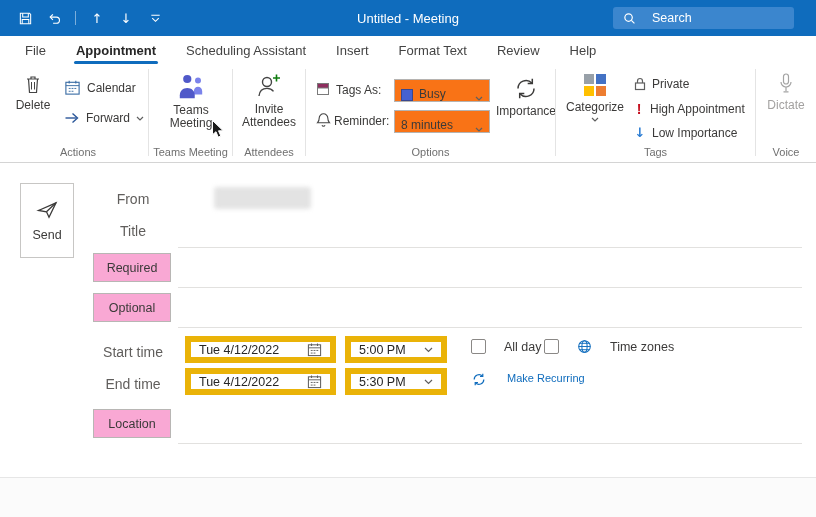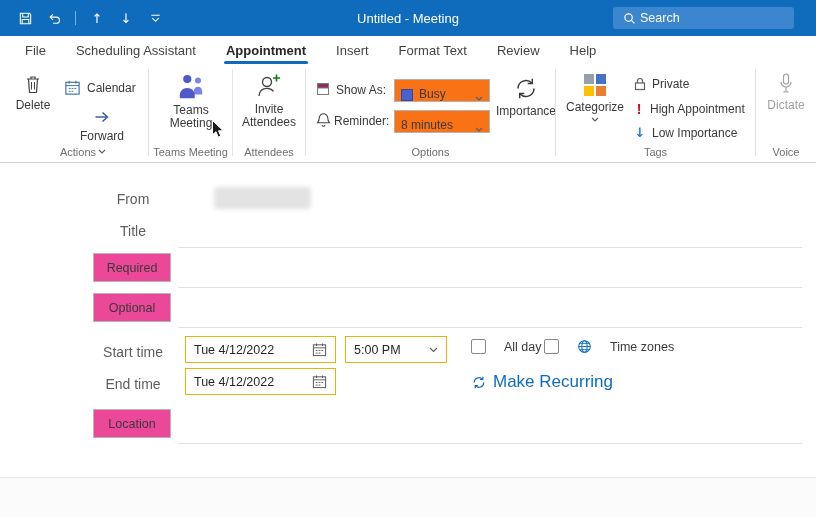--- a/index.html
+++ b/index.html
@@ -10,21 +10,21 @@
 
   
   .titlebar { position:absolute; top:0; left:0; width:100%; height:36px; background:#0f6cbd; display:flex; align-items:center; color:#fff; }
   .qat { display:flex; align-items:center; gap:13px; padding-left:17px; position:relative; z-index:2; }
   .tb-icon { width:16px; height:16px; display:flex; align-items:center; justify-content:center;
              font-family:"DejaVu Sans",sans-serif; font-size:13px; color:#fff; cursor:default; }
   .tb-sep { width:1px; height:14px; background:rgba(255,255,255,.45); }
   .tb-title { position:absolute; left:0; right:0; top:0; height:36px; display:flex; align-items:center; justify-content:center;
               font-size:13px; color:#fff; pointer-events:none; }
   .tb-search { position:absolute; right:22px; top:7px; width:181px; height:22px; background:#3b86ce; border-radius:3px;
-               display:flex; align-items:center; gap:4px; padding-left:10px; font-size:12.5px; color:#fff; z-index:2; }
+               display:flex; align-items:center; gap:16px; padding-left:10px; font-size:12.5px; color:#fff; z-index:2; }
 
   
   .tabs { position:absolute; top:36px; left:0; width:100%; height:28px; background:#fff; display:flex; align-items:stretch;
           padding-left:10px; font-size:13px; color:#444; }
   .tab { display:flex; align-items:center; padding:0 15px; position:relative; white-space:nowrap; }
   .tab.selected { font-weight:bold; color:#262626; }
   .tab.selected::after { content:""; position:absolute; left:13px; right:13px; bottom:0; height:3px; background:#0f6cbd; border-radius:2px; }
 
   
   .ribbon { position:absolute; top:64px; left:0; width:100%; height:99px; background:#fff; border-bottom:1px solid #d4d4d4; }
@@ -40,32 +40,32 @@
   .combo .chev { margin-left:auto; }
   .busy-sq { width:12px; height:12px; background:#4661d1; border:1px solid #38478f; flex:0 0 auto; }
   .imp-high { color:#c50f1f; font-weight:bold; font-size:14px; width:10px; text-align:center; }
   .imp-low  { color:#2b7cd3; font-weight:bold; font-size:13px; width:12px; text-align:center; font-family:"DejaVu Sans",sans-serif; }
 
   
   .form { position:absolute; top:163px; left:0; width:816px; height:354px; background:#fff; }
   .send-btn { position:absolute; left:20px; top:20px; width:54px; height:75px; border:1px solid #c7c6c4; background:#fff;
               display:flex; flex-direction:column; align-items:center; justify-content:center; gap:8px; font-size:12.5px; }
   .flabel { position:absolute; left:95px; width:76px; text-align:center; color:#605e5c; font-size:14px; }
-  .fbtn { position:absolute; left:93px; width:78px; height:29px; border:1px solid #b8b6b4; background:#ec4899;
+  .fbtn { position:absolute; left:93px; width:78px; height:29px; border:1px solid #b8b6b4; background:#f9a8d4;
           display:flex; align-items:center; justify-content:center; font-size:12.5px; color:#3b3a39; }
   .underline { position:absolute; left:178px; width:624px; height:1px; background:#e2e1df; }
   .ghost-input { position:absolute; left:180px; width:618px; height:26px; border:none; outline:none; background:transparent;
                  font:13px "Liberation Sans","DejaVu Sans",sans-serif; color:#262626; }
   .redacted { position:absolute; left:214px; top:24px; width:97px; height:22px; background:#e3e3e3; border-radius:3px; filter:blur(2px); }
-  .dt-combo { position:absolute; height:27px; border:1px solid #eab308; background:#fff; display:flex; align-items:center;
+  .dt-combo { position:absolute; height:27px; border:6px solid #eab308; background:#fff; display:flex; align-items:center;
               padding:0 8px; font-size:12.5px; color:#262626; }
   .dt-combo .right { margin-left:auto; display:flex; align-items:center; }
   .chkrow { position:absolute; display:flex; align-items:center; gap:18px; font-size:12.5px; color:#3b3a39; }
   .chkbox { width:15px; height:15px; border:1px solid #8a8886; border-radius:2px; background:#fff; flex:0 0 auto; }
-  .linkrow { position:absolute; display:flex; align-items:center; gap:6px; font-size:17px; color:#0f6cbd; }
+  .linkrow { position:absolute; display:flex; gap:20px; font-size:11px; color:#0f6cbd; }
   .bottom-strip { position:absolute; left:0; top:314px; width:816px; height:40px; background:#fbfbfb; border-top:1px solid #e6e6e6; }
 
   .cursor { position:absolute; left:211px; top:119px; z-index:50; pointer-events:none; }
   svg { display:block; }
 </style>
 </head>
 <body>
 
 <div class="window">
 
@@ -102,25 +102,25 @@
           </svg>
       </span>
       <span>Search</span>
     </div>
   </div>
 
   <div class="tabs">
     <div class="tab">
         <span>File</span>
       </div>
-    <div class="tab">
-        <span>Scheduling Assistant</span>
-      </div>
     <div class="tab selected">
         <span>Appointment</span>
+      </div>
+    <div class="tab">
+        <span>Scheduling Assistant</span>
       </div>
     <div class="tab">
         <span>Insert</span>
       </div>
     <div class="tab">
         <span>Format Text</span>
       </div>
     <div class="tab">
         <span>Review</span>
       </div>
@@ -146,21 +146,21 @@
         <span>
           <svg width="17" height="17" viewBox="0 0 18 18">
               <rect x="2" y="3.5" width="14" height="12.5" fill="none" stroke="#3c6ea5" stroke-width="1.2"></rect>
               <path d="M2 7h14" stroke="#3c6ea5" stroke-width="1"></path>
               <path d="M5.5 1.8v3M12.5 1.8v3" stroke="#3c6ea5" stroke-width="1.2"></path>
               <path d="M5 10h2M8 10h2M11 10h2M5 13h2M8 13h2" stroke="#3c6ea5" stroke-width="1"></path>
             </svg>
         </span>
         <span>Calendar</span>
       </div>
-      <div class="smallbtn" style="left:72px; top:47px;flex-direction:column;">
+      <div class="smallbtn" style="left:56px; top:47px;">
         <span>
           <svg width="16" height="12" viewBox="0 0 16 12">
               <path d="M1.5 6h11" stroke="#2b579a" stroke-width="1.4" fill="none"></path>
               <path d="M8.5 1.5L13.5 6l-5 4.5" fill="none" stroke="#2b579a" stroke-width="1.4"></path>
             </svg>
         </span>
         <span>Forward</span>
         <span>
           <svg width="8" height="5" viewBox="0 0 8 5">
               <path d="M1 1l3 3 3-3" fill="none" stroke="#5f5f5f" stroke-width="1.2"></path>
@@ -202,21 +202,21 @@
     </div>
     <div class="rsep" style="left:305px;"></div>
 
     <div class="rgroup" style="left:306px; width:249px;">
       <span style="position:absolute; left:10px; top:18px;">
         <svg width="14" height="14" viewBox="0 0 14 14">
             <rect x="1.5" y="1.5" width="11" height="11" fill="#fff" stroke="#7a7a7a"></rect>
             <rect x="1.5" y="1.5" width="11" height="4.5" fill="#8e2e5f" stroke="#7a7a7a"></rect>
           </svg>
       </span>
-      <span class="smallbtn" style="left:30px; top:19px;">Show As:</span>
+      <span class="smallbtn" style="left:30px; top:19px;">Tags As:</span>
       <div class="combo" style="left:88px; top:15px; width:96px;">
         <span class="busy-sq"></span>
         <span>Busy</span>
         <span class="chev">
           <svg width="8" height="5" viewBox="0 0 8 5">
               <path d="M1 1l3 3 3-3" fill="none" stroke="#5f5f5f" stroke-width="1.2"></path>
             </svg>
         </span>
       </div>
       <span style="position:absolute; left:10px; top:48px;">
@@ -297,20 +297,29 @@
             </svg>
         </span>
         <span>Dictate</span>
       </div>
       <div class="rgroup-label">Voice</div>
     </div>
   </div>
 
   <div class="form">
 
+    <div class="send-btn">
+      <span>
+        <svg width="23" height="20" viewBox="0 0 23 20">
+            <path d="M2.5 10.5L20 2.8l-7 14.4-2.5-5.4z" fill="none" stroke="#3b3a39" stroke-width="1.3"></path>
+            <path d="M10.5 11.8L20 2.8" fill="none" stroke="#3b3a39" stroke-width="1.3"></path>
+          </svg>
+      </span>
+      <span>Send</span>
+    </div>
 
     <div class="flabel" style="top:28px;">From</div>
     <div class="redacted"></div>
 
     <div class="flabel" style="top:60px;">Title</div>
     <input class="ghost-input" style="top: 52px;">
     <div class="underline" style="top:84px;"></div>
 
     <div class="fbtn" style="top:90px;">
         <span>Required</span>
@@ -365,20 +374,28 @@
       <span>Tue 4/12/2022</span>
       <span class="right">
         <svg width="15" height="15" viewBox="0 0 16 16">
             <rect x="1.5" y="3" width="13" height="11.5" fill="none" stroke="#5f5f5f" stroke-width="1.1"></rect>
             <path d="M1.5 6.2h13" stroke="#5f5f5f" stroke-width="1"></path>
             <path d="M4.8 1.5v2.8M11.2 1.5v2.8" stroke="#5f5f5f" stroke-width="1.1"></path>
             <path d="M4 9h2M7 9h2M10 9h2M4 11.8h2M7 11.8h2" stroke="#5f5f5f" stroke-width="1"></path>
           </svg>
       </span>
     </div>
+    <div class="dt-combo" style="left:345px; top:205px; width:102px;">
+      <span>5:30 PM</span>
+      <span class="right">
+        <svg width="9" height="6" viewBox="0 0 9 6">
+            <path d="M1 1l3.5 3.5L8 1" fill="none" stroke="#5f5f5f" stroke-width="1.2"></path>
+          </svg>
+      </span>
+    </div>
     <div class="linkrow" style="left:471px; top:209px;">
       <span style="color:#0f6cbd;">
         <svg width="16" height="15" viewBox="0 0 26 25">
             <path d="M5 12.5a8 8 0 0 1 13.8-5.5" fill="none" stroke="currentColor" stroke-width="2"></path>
             <path d="M19.3 2.8v4.6h-4.6" fill="none" stroke="currentColor" stroke-width="2"></path>
             <path d="M21 12.5A8 8 0 0 1 7.2 18" fill="none" stroke="currentColor" stroke-width="2"></path>
             <path d="M6.7 22.2v-4.6h4.6" fill="none" stroke="currentColor" stroke-width="2"></path>
           </svg>
       </span>
       <span>Make Recurring</span>

